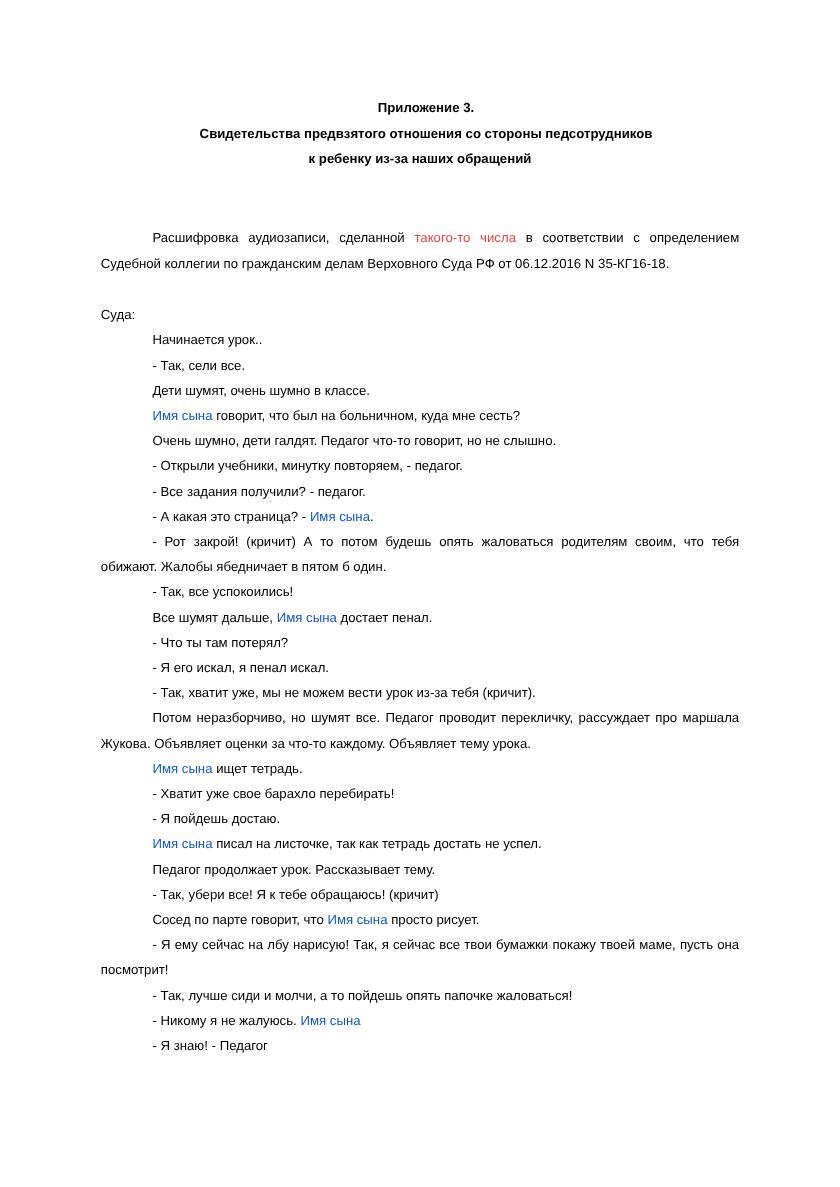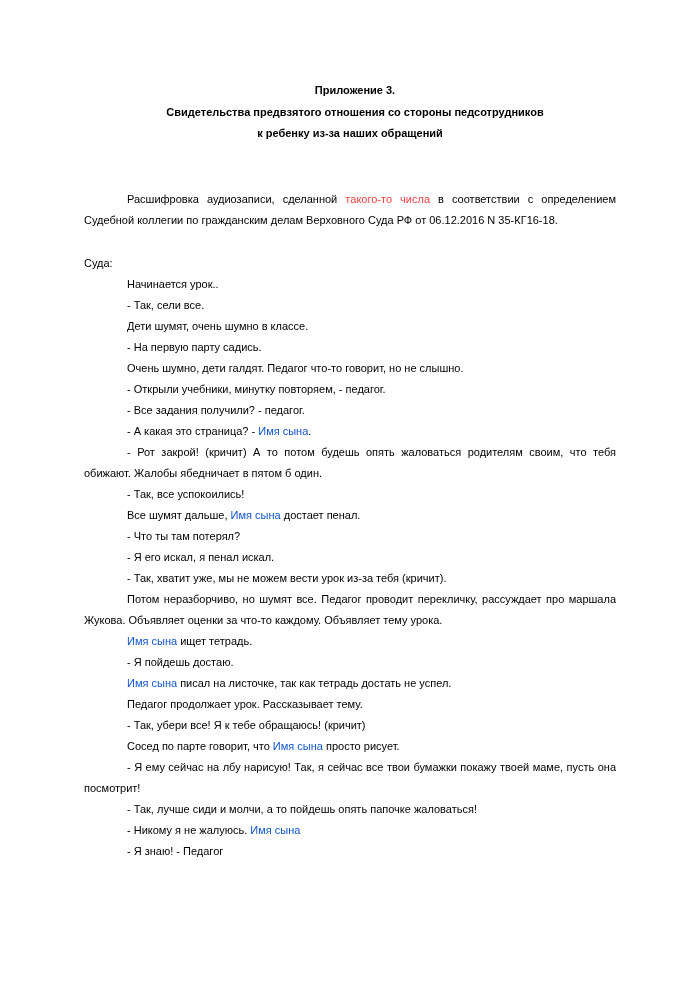--- a/index.html
+++ b/index.html
@@ -30,33 +30,34 @@
   </div>
 
   <p class="para intro"><span>Расшифровка аудиозаписи, сделанной </span><span class="link" style="color: #ef4444;">такого-то числа</span><span> в соответствии с определением Судебной коллегии по гражданским делам Верховного Суда РФ от 06.12.2016 N 35-КГ16-18.</span></p>
 
   <div class="lesson-label">Суда:</div>
 
   <div id="transcript">
       <p class="line"><span>Начинается урок..</span><span></span></p>
       <p class="line"><span>- Так, сели все.</span><span></span></p>
       <p class="line"><span>Дети шумят, очень шумно в классе.</span><span></span></p>
-      <p class="line"><span>- На первую парту садись.</span><span></span></p>
+      <p class="line"><span></span><span class="link" style="color: rgb(17, 85, 204);">Имя сына</span><span> говорит, что был на больничном, куда мне сесть?</span></p>
       <p class="line"><span>Очень шумно, дети галдят. Педагог что-то говорит, но не слышно.</span><span></span></p>
       <p class="line"><span>- Открыли учебники, минутку повторяем, - педагог.</span><span></span></p>
       <p class="line"><span>- Все задания получили? - педагог.</span><span></span></p>
       <p class="line"><span>- А какая это страница? - </span><span class="link" style="color: rgb(17, 85, 204);">Имя сына</span><span>.</span></p>
       <p class="line"><span>- Рот закрой! (кричит) А то потом будешь опять жаловаться родителям своим, что тебя обижают. Жалобы ябедничает в пятом б один.</span><span></span></p>
       <p class="line"><span>- Так, все успокоились!</span><span></span></p>
       <p class="line"><span>Все шумят дальше, </span><span class="link" style="color: rgb(17, 85, 204);">Имя сына</span><span> достает пенал.</span></p>
       <p class="line"><span>- Что ты там потерял?</span><span></span></p>
       <p class="line"><span>- Я его искал, я пенал искал.</span><span></span></p>
       <p class="line"><span>- Так, хватит уже, мы не можем вести урок из-за тебя (кричит).</span><span></span></p>
       <p class="line"><span>Потом неразборчиво, но шумят все. Педагог проводит перекличку, рассуждает про маршала Жукова. Объявляет оценки за что-то каждому. Объявляет тему урока.</span><span></span></p>
       <p class="line"><span></span><span class="link" style="color: rgb(17, 85, 204);">Имя сына</span><span> ищет тетрадь.</span></p>
+      <p class="line"><span>- Хватит уже свое барахло перебирать!</span><span></span></p>
       <p class="line"><span>- Я пойдешь достаю.</span><span></span></p>
       <p class="line"><span></span><span class="link" style="color: rgb(17, 85, 204);">Имя сына</span><span> писал на листочке, так как тетрадь достать не успел.</span></p>
       <p class="line"><span>Педагог продолжает урок. Рассказывает тему.</span><span></span></p>
       <p class="line"><span>- Так, убери все! Я к тебе обращаюсь! (кричит)</span><span></span></p>
       <p class="line"><span>Сосед по парте говорит, что </span><span class="link" style="color: rgb(17, 85, 204);">Имя сына</span><span> просто рисует.</span></p>
       <p class="line"><span>- Я ему сейчас на лбу нарисую! Так, я сейчас все твои бумажки покажу твоей маме, пусть она посмотрит!</span><span></span></p>
       <p class="line"><span>- Так, лучше сиди и молчи, а то пойдешь опять папочке жаловаться!</span><span></span></p>
       <p class="line"><span>- Никому я не жалуюсь. </span><span class="link" style="color: rgb(17, 85, 204);">Имя сына</span><span></span></p>
       <p class="line"><span>- Я знаю! - Педагог</span><span></span></p>
     </div>

